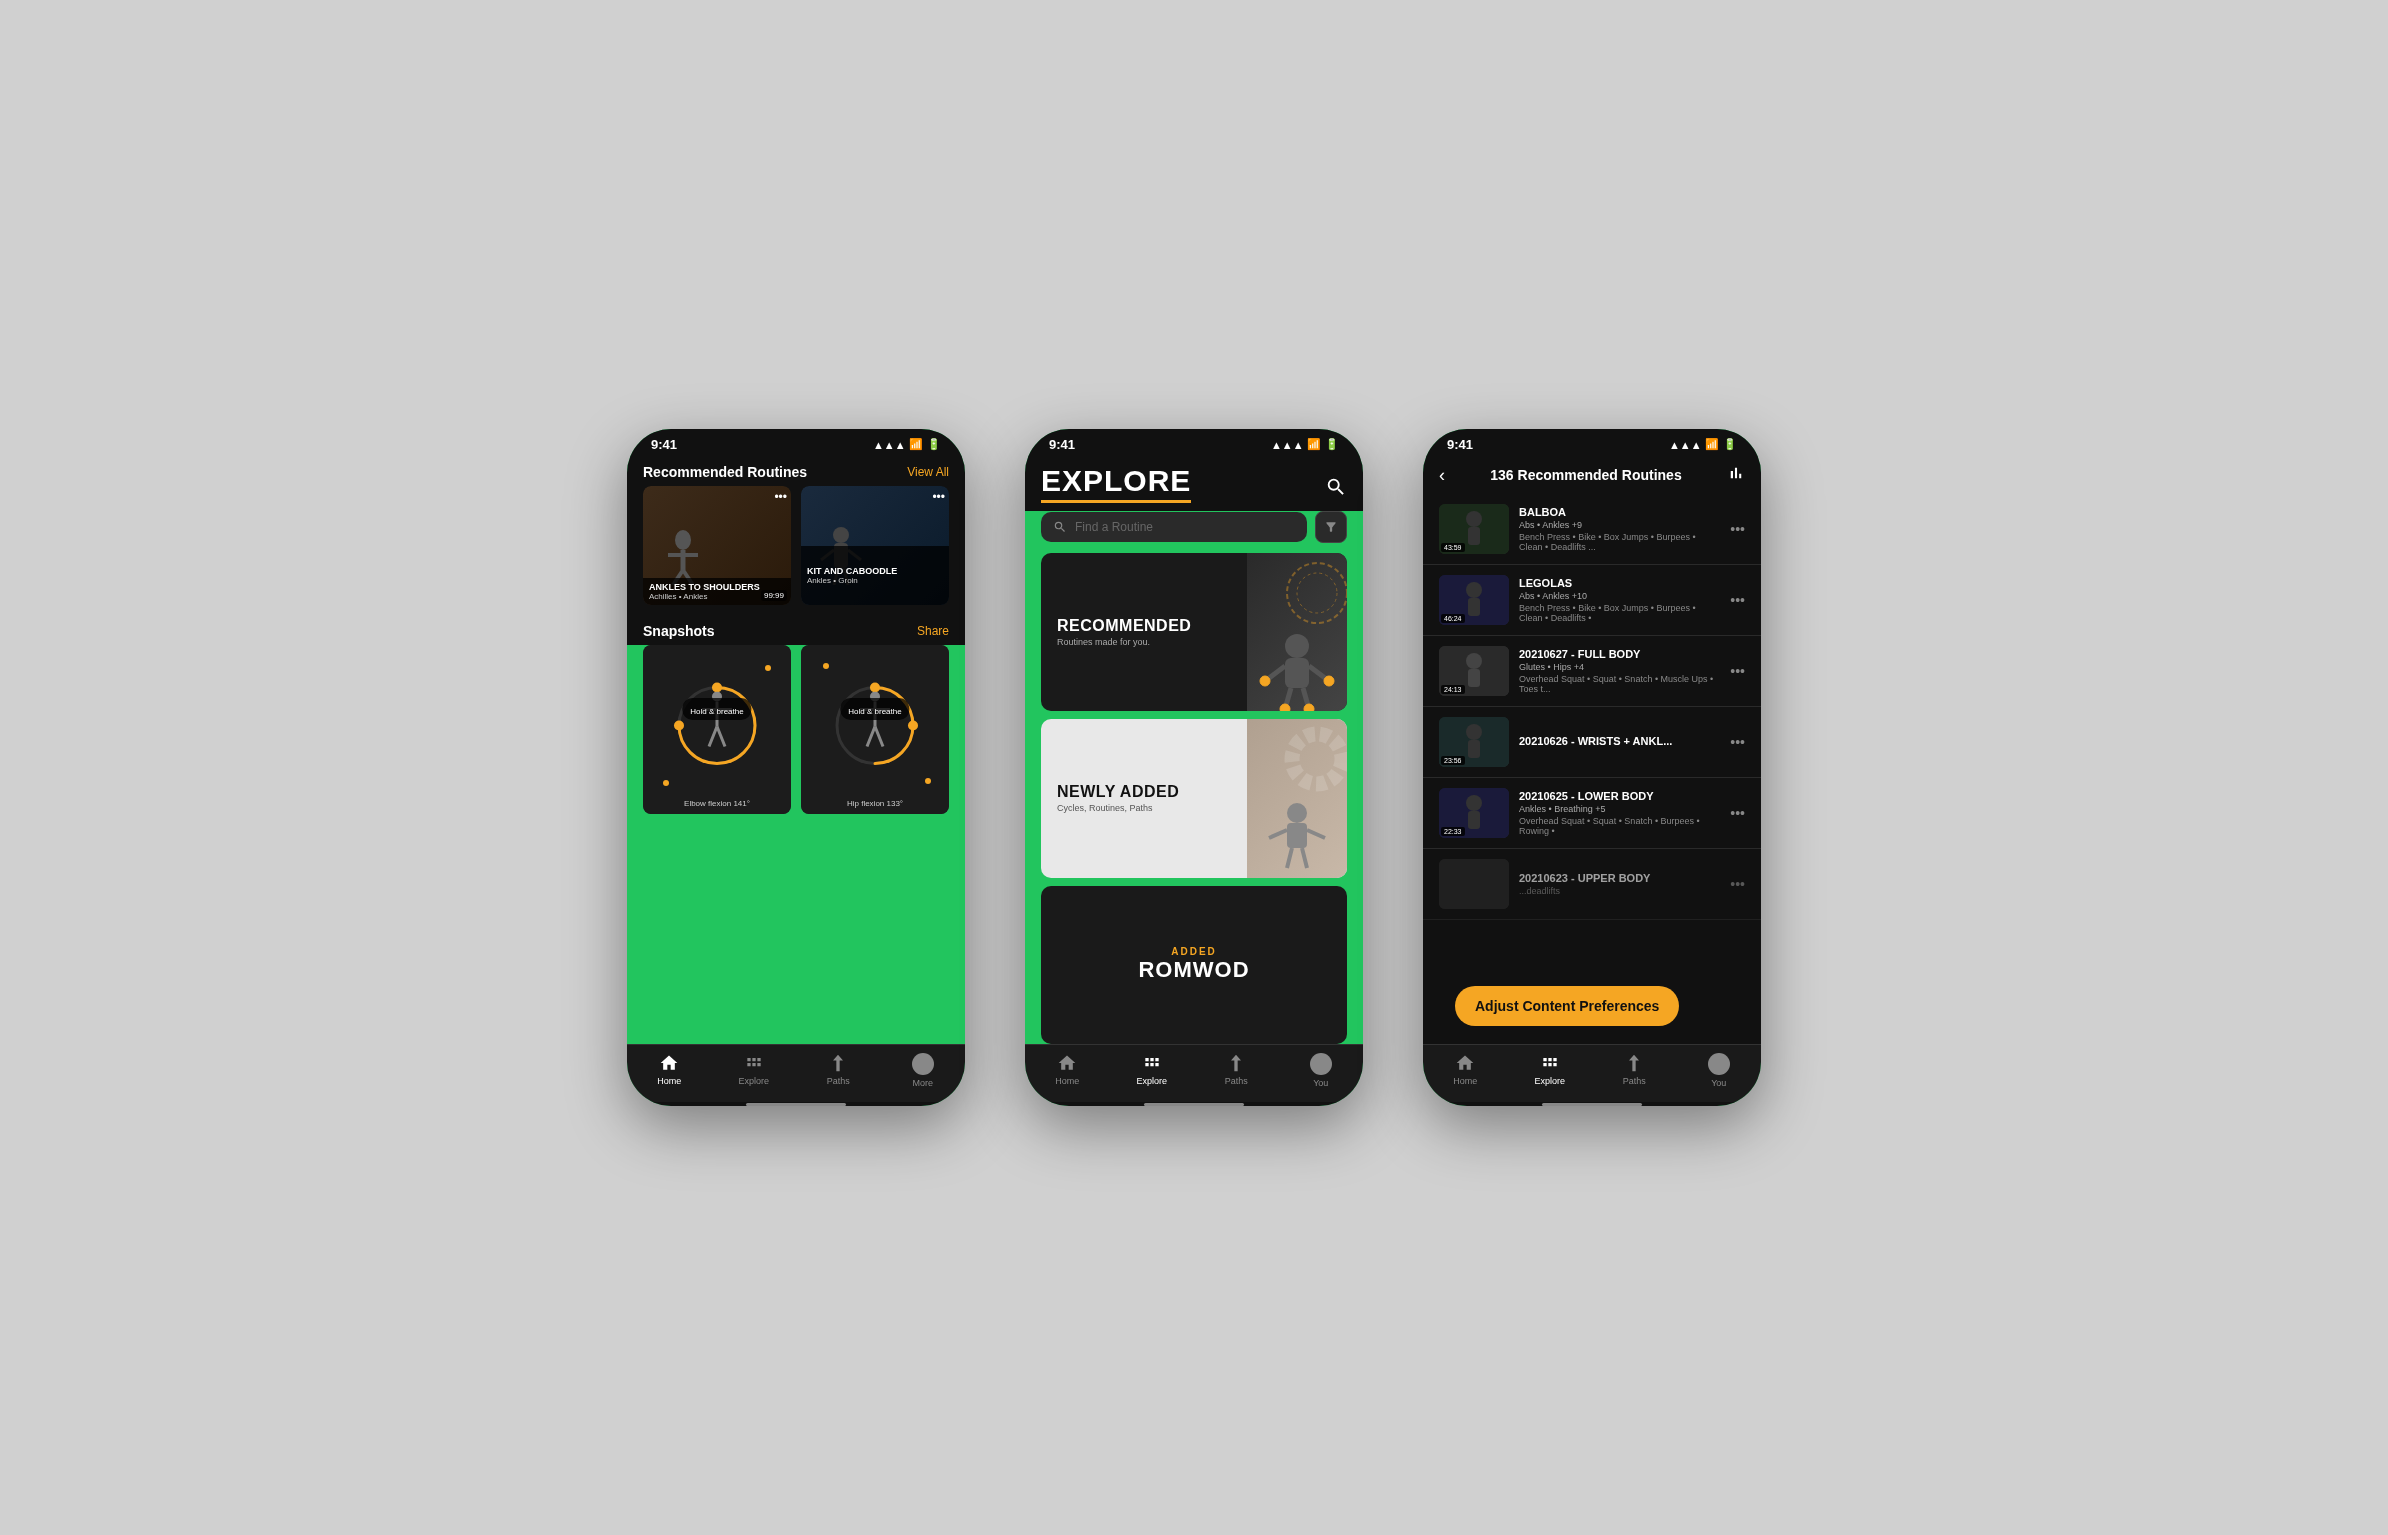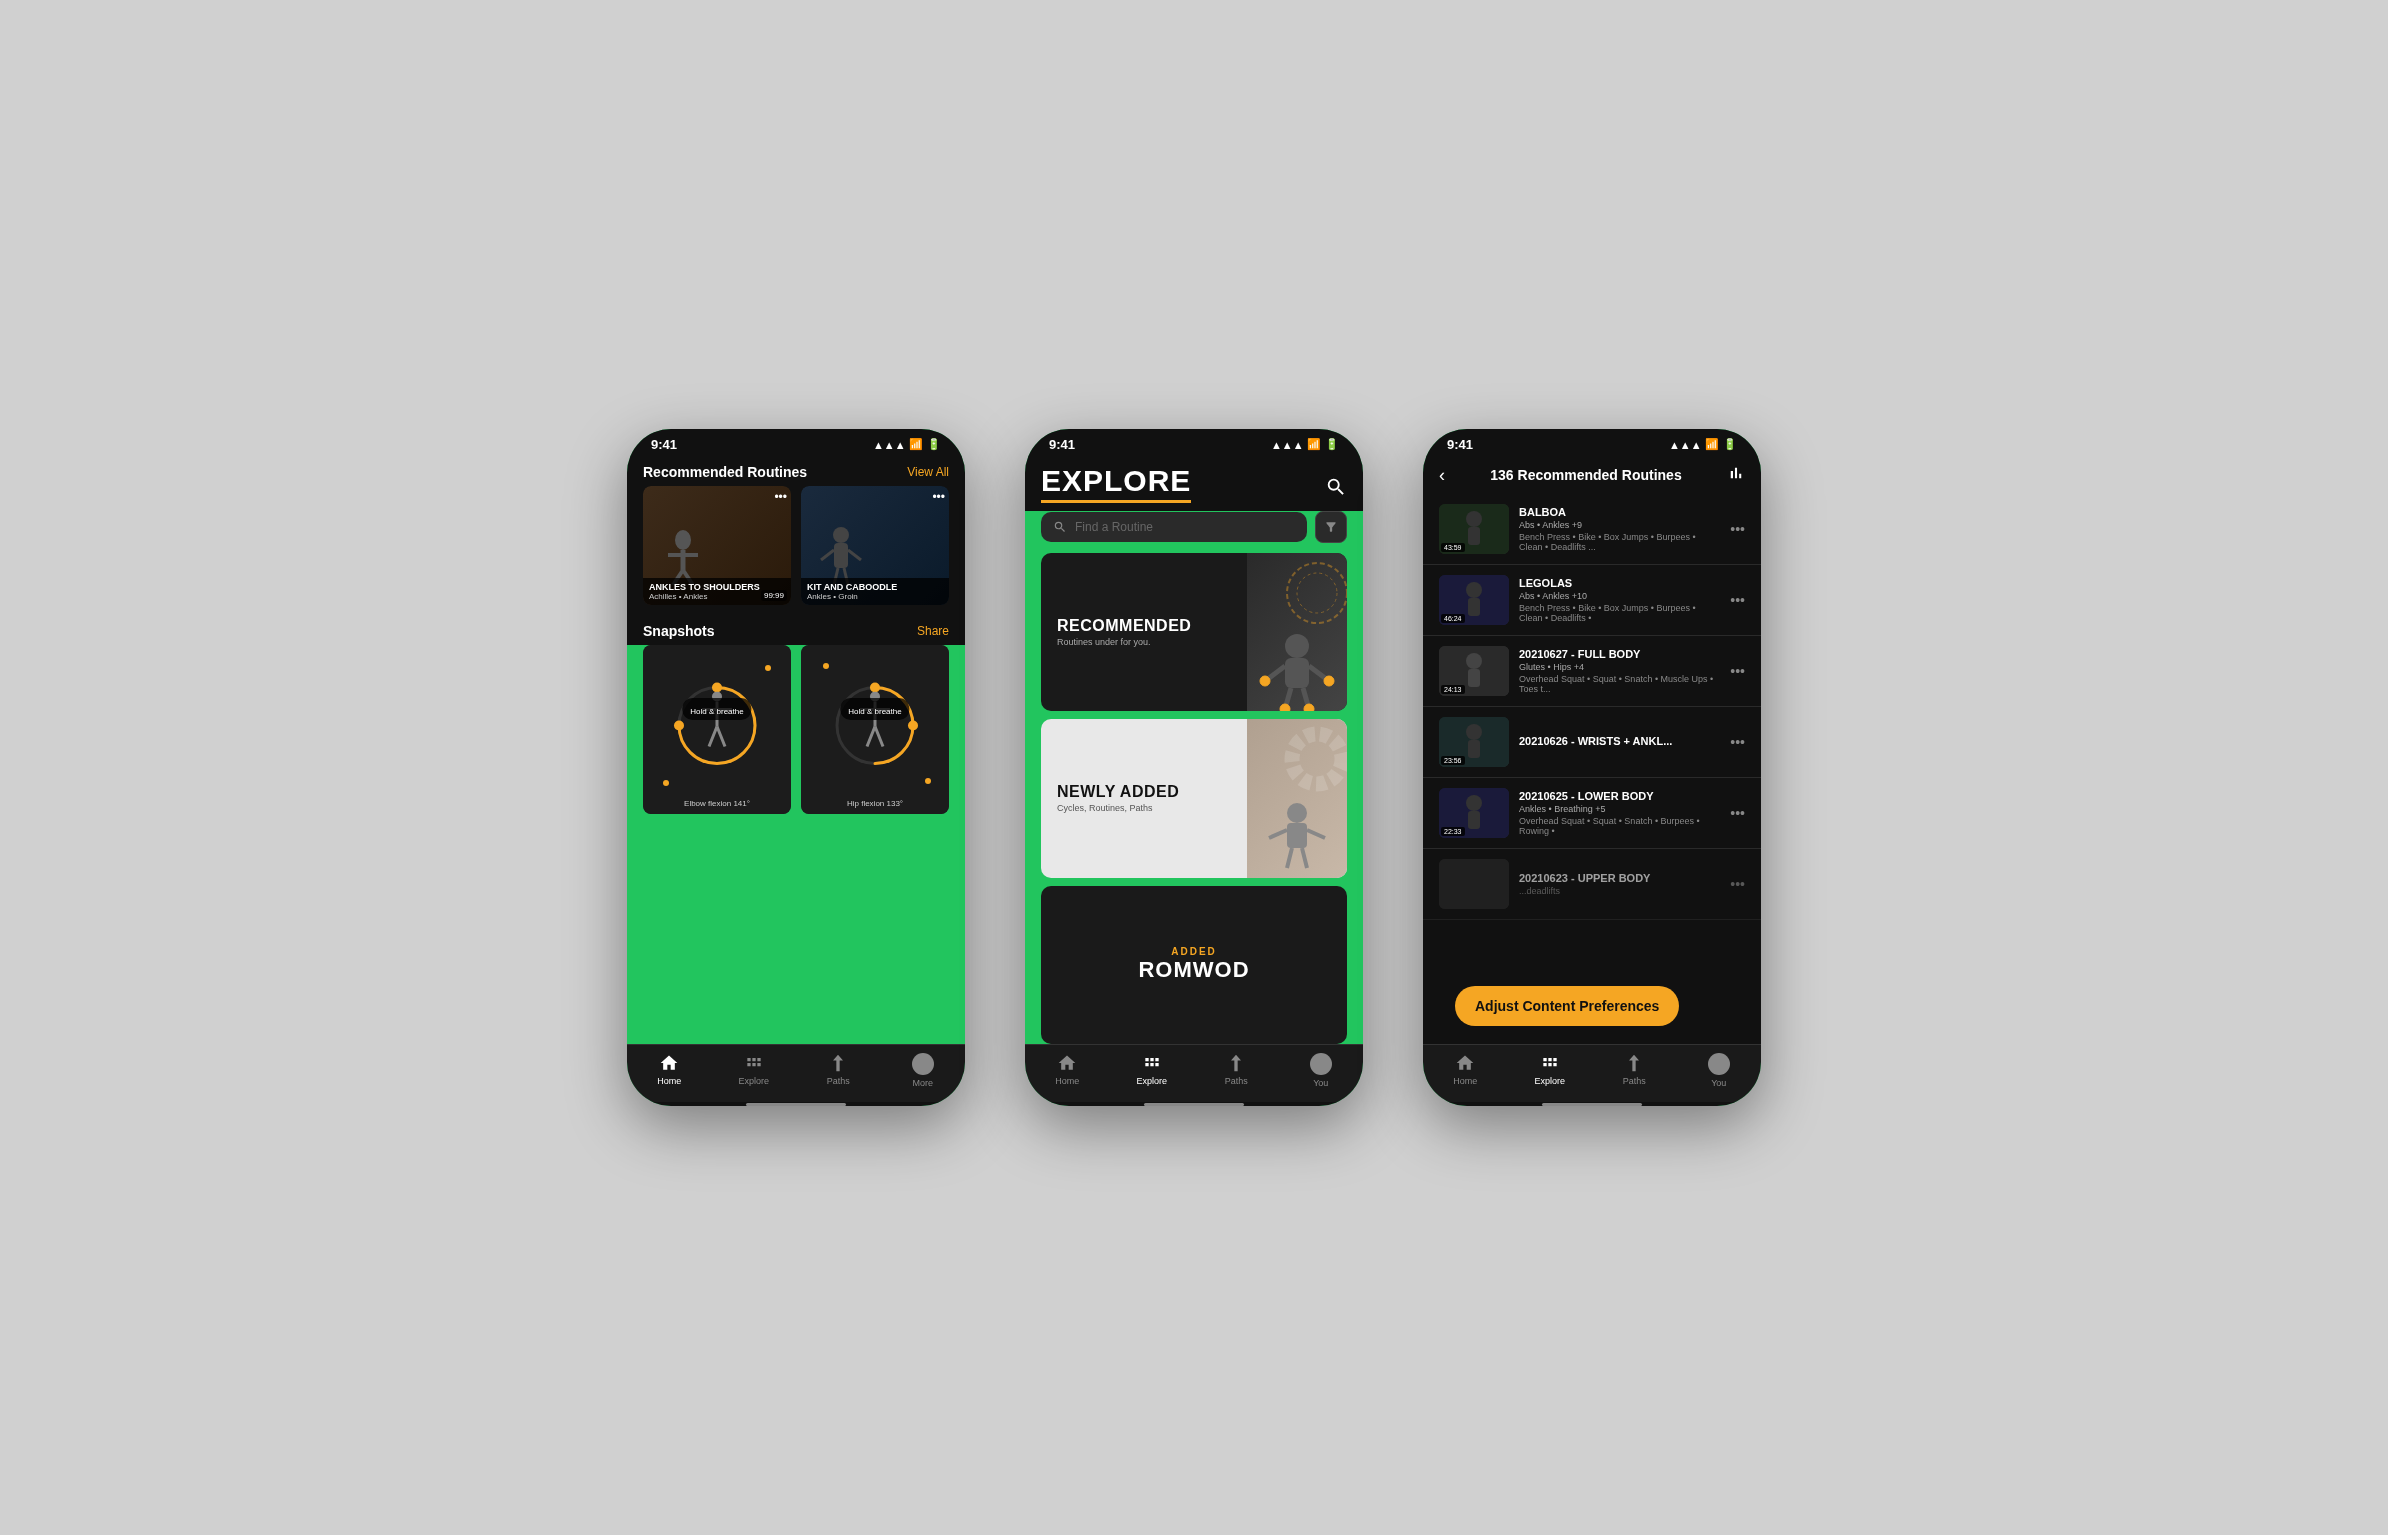--- a/index.html
+++ b/index.html
@@ -449,21 +449,21 @@
         <div class="routine-card">
           <div class="img-placeholder img-gym2" style="border-radius:8px; width:100%; height:100%; position:relative;">
             <svg style="position:absolute;bottom:20px;left:15px;width:50px;height:60px;" viewBox="0 0 50 60">
               <circle cx="25" cy="10" r="8" fill="#444"></circle>
               <rect x="18" y="18" width="14" height="25" rx="4" fill="#444"></rect>
               <line x1="18" y1="25" x2="5" y2="35" stroke="#444" stroke-width="3"></line>
               <line x1="32" y1="25" x2="45" y2="35" stroke="#444" stroke-width="3"></line>
               <line x1="22" y1="43" x2="18" y2="60" stroke="#444" stroke-width="3"></line>
               <line x1="28" y1="43" x2="32" y2="60" stroke="#444" stroke-width="3"></line>
             </svg>
-            <div style="position:absolute;bottom:0;left:0;right:0;background:rgba(0,0,0,0.75);padding:4px 6px;border-radius:0 0 8px 8px;">
+            <div style="position:absolute;bottom:0;left:0;right:0;background:rgba(0,0,0,0.75);padding:20px 6px;border-radius:0 0 8px 8px;">
               <div class="routine-card-name">KIT AND CABOODLE</div>
               <div class="routine-card-sub">Ankles • Groin</div>
             </div>
             <div class="routine-card-menu">•••</div>
           </div>
         </div>
       </div>
       <div class="section-header">
         <span class="section-title">Snapshots</span>
         <span class="view-all-link">Share</span>
@@ -586,21 +586,21 @@
         <svg width="14" height="14" viewBox="0 0 24 24" fill="#888">
           <path d="M4.25 5.66C6.58 8.59 10 13 10 13v6c0 .55.45 1 1 1h2c.55 0 1-.45 1-1v-6s3.42-4.41 5.75-7.34C20.21 4.9 19.68 4 18.84 4H5.16C4.32 4 3.79 4.9 4.25 5.66z"></path>
         </svg>
       </div>
     </div>
     <div class="banner-cards">
 
       <div class="banner-card banner-recommended" style="background:#1a1a1a;">
         <div class="banner-text-area">
           <div class="banner-title white">RECOMMENDED</div>
-          <div class="banner-subtitle">Routines under for you.</div>
+          <div class="banner-subtitle">Routines made for you.</div>
         </div>
         <div style="width:100px;height:100%;background:linear-gradient(135deg,#2a2a2a,#444);position:relative;overflow:hidden;">
 
           <svg width="100" height="80" viewBox="0 0 100 80" style="position:absolute;bottom:0;">
             <circle cx="50" cy="15" r="12" fill="#555"></circle>
             <rect x="38" y="27" width="24" height="30" rx="6" fill="#555"></rect>
             <line x1="38" y1="35" x2="18" y2="50" stroke="#555" stroke-width="5"></line>
             <line x1="62" y1="35" x2="82" y2="50" stroke="#555" stroke-width="5"></line>
             <line x1="44" y1="57" x2="38" y2="78" stroke="#555" stroke-width="5"></line>
             <line x1="56" y1="57" x2="62" y2="78" stroke="#555" stroke-width="5"></line>

